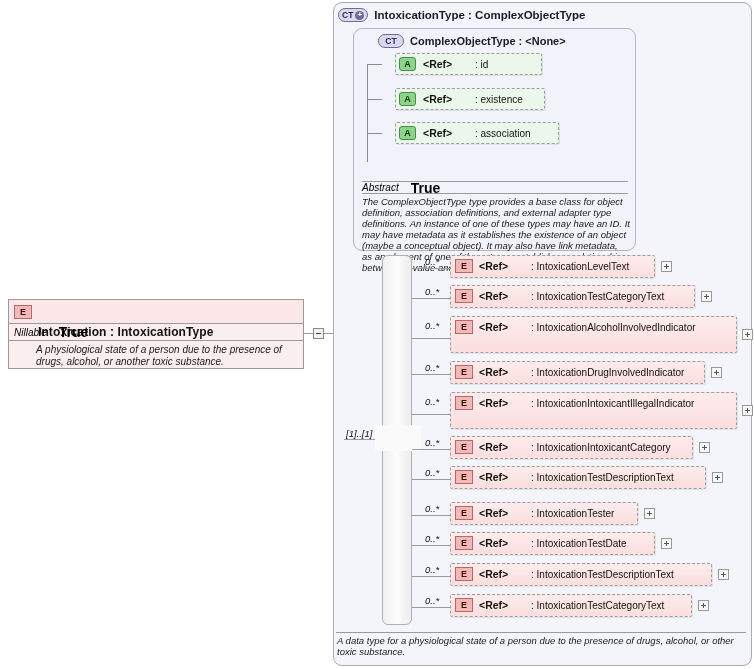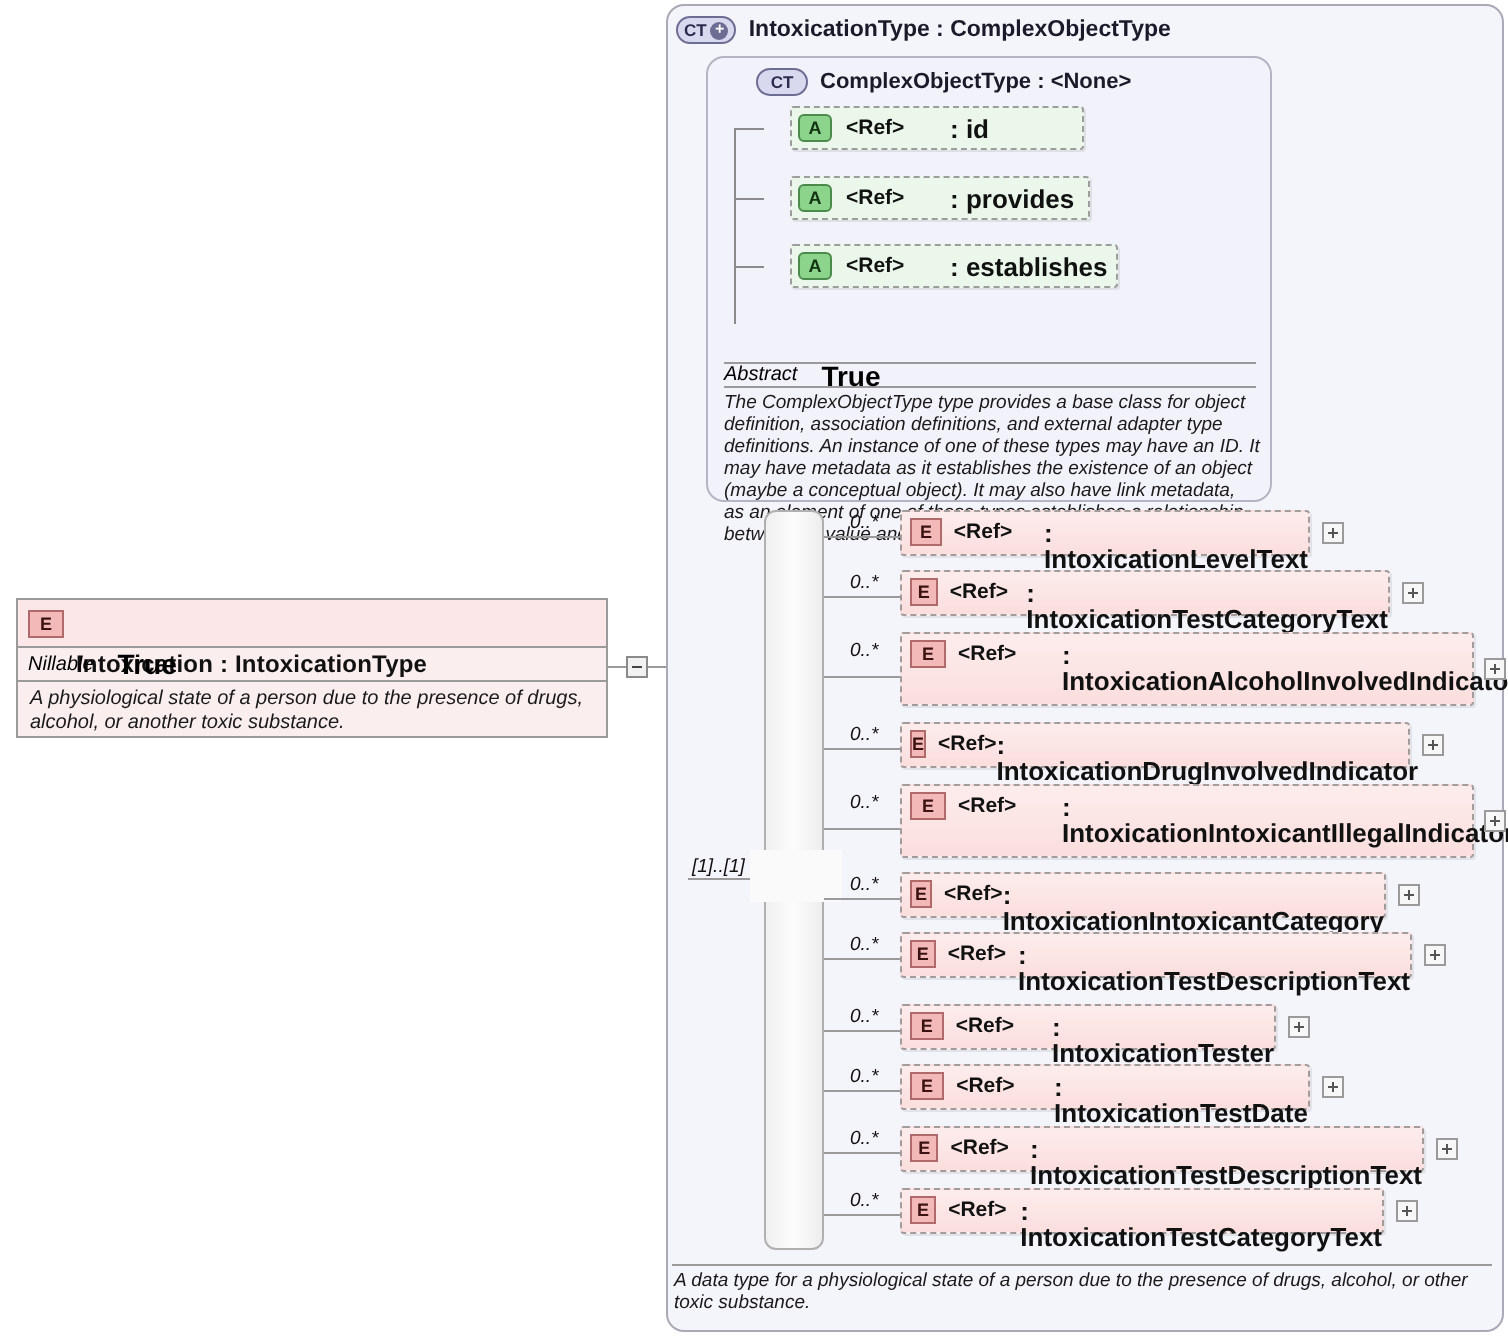--- a/index.html
+++ b/index.html
@@ -48,20 +48,21 @@
     background:#fbeeee;
   }
   .prop-key{font-style:italic;font-size:10px;margin-right:12px;}
   .prop-val{font-size:14px;font-weight:bold;}
   #left-elem-doc{
     padding:3px 6px 0 6px;
     font-style:italic;
     font-size:10px;
     line-height:12px;
     color:#1a1a1a;
+    margin-left:21px;
   }
   
   #left-connector-line{
     left:304px;top:333px;width:30px;height:1px;background:#9a9a9a;
   }
   #left-expand-box{
     left:313px;top:328px;width:11px;height:11px;
     border:1px solid #8a8a8a;background:#f2f2f2;box-sizing:border-box;
   }
   #left-expand-box .minus{
@@ -130,21 +131,21 @@
   .a-badge{
     width:17px;height:14px;
     background:#8cd48c;
     border:1px solid #4c8a4c;
     border-radius:3px;
     font-size:9px;font-weight:bold;color:#123312;
     display:flex;align-items:center;justify-content:center;
     box-sizing:border-box;margin-right:7px;
   }
   .ref-txt{font-size:10.5px;font-weight:bold;color:#111;width:52px;}
-  .name-txt{font-size:13px;font-weight:bold;color:#111;}
+  .name-txt{font-size:10px;font-weight:normal;color:#111;}
 
   
   .tline{position:absolute;background:#8b8b8b;}
 
   
   #abstract-row{
     position:absolute;left:8px;top:152px;width:266px;height:13px;
     display:flex;align-items:center;
     border-top:1px solid #9a9a9a;
     border-bottom:1px solid #9a9a9a;
@@ -248,26 +249,26 @@
   <div class="tline" style="left:13px;top:104px;width:15px;height:1px;"></div>
 
   <div class="attr-row" style="top:24px;width:147px;">
     <div class="a-badge">A</div>
     <div class="ref-txt">&lt;Ref&gt;</div>
     <div class="name-txt">: id</div>
   </div>
   <div class="attr-row" style="top:59px;width:150px;">
     <div class="a-badge">A</div>
     <div class="ref-txt">&lt;Ref&gt;</div>
-    <div class="name-txt">: provides</div>
+    <div class="name-txt">: existence</div>
   </div>
   <div class="attr-row" style="top:93px;width:164px;">
     <div class="a-badge">A</div>
     <div class="ref-txt">&lt;Ref&gt;</div>
-    <div class="name-txt">: establishes</div>
+    <div class="name-txt">: association</div>
   </div>
 
   <div id="abstract-row">
     <span class="prop-key">Abstract</span>
     <span class="prop-val">True</span>
   </div>
   <div id="base-doc">The ComplexObjectType type provides a base class for object definition, association definitions, and external adapter type definitions. An instance of one of these types may have an ID. It may have metadata as it establishes the existence of an object (maybe a conceptual object). It may also have link metadata, as an element of one of these types establishes a relationship between its value and its context.</div>
 </div>
 
 <div class="abs" id="seq-container"></div>

